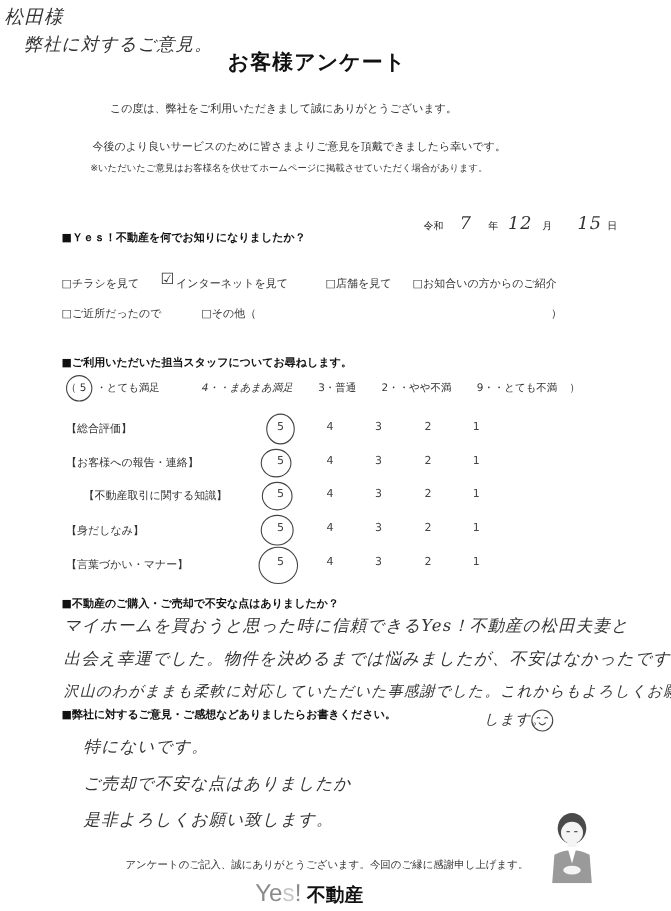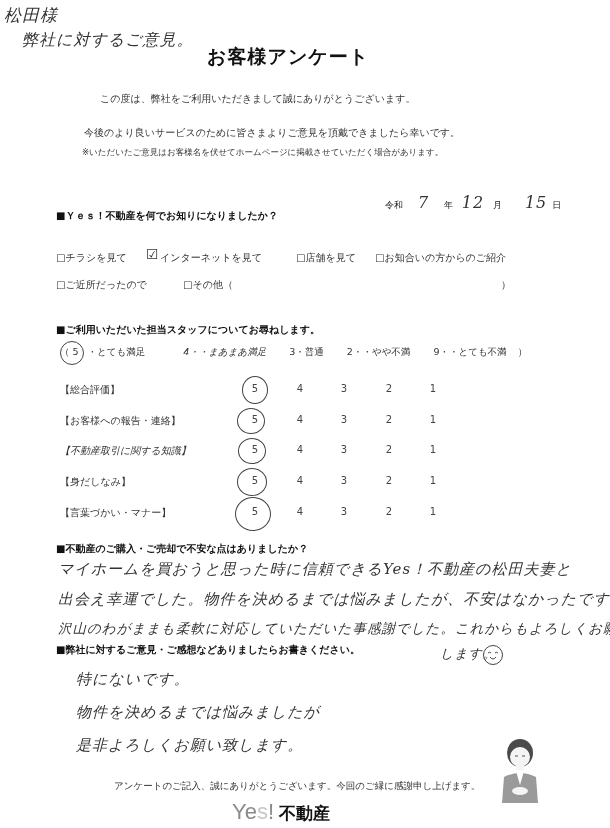--- a/index.html
+++ b/index.html
@@ -82,21 +82,21 @@
   <div class="abs row-label" style="left:60px;top:414px;">【お客様への報告・連絡】</div>
   <div class="abs num" style="left:248px;top:414px;">5</div>
   <div class="abs num" style="left:293px;top:414px;">4</div>
   <div class="abs num" style="left:337px;top:414px;">3</div>
   <div class="abs num" style="left:382px;top:414px;">2</div>
   <div class="abs num" style="left:426px;top:414px;">1</div>
   <div class="circle" style="left:237px;top:408px;width:26px;height:24px;"></div>
 </div>
 
 <div>
-  <div class="abs row-label" style="left:60px;top:444px;font-style:italic;">【不動産取引に関する知識】</div>
+  <div class="abs row-label" style="left:76px;top:444px;">【不動産取引に関する知識】</div>
   <div class="abs num" style="left:248px;top:444px;">5</div>
   <div class="abs num" style="left:293px;top:444px;">4</div>
   <div class="abs num" style="left:337px;top:444px;">3</div>
   <div class="abs num" style="left:382px;top:444px;">2</div>
   <div class="abs num" style="left:426px;top:444px;">1</div>
   <div class="circle" style="left:238px;top:438px;width:26px;height:24px;"></div>
 </div>
 
 <div>
   <div class="abs row-label" style="left:60px;top:475px;">【身だしなみ】</div>
@@ -126,21 +126,21 @@
 <div class="smile" style="left:483px;top:645px;">
   <svg width="18" height="18" viewBox="0 0 18 18">
     <path d="M4 7 Q5.5 5.5 7 7" stroke="#444" fill="none" stroke-width="1"></path>
     <path d="M11 7 Q12.5 5.5 14 7" stroke="#444" fill="none" stroke-width="1"></path>
     <path d="M6 11 Q9 15 12 11" stroke="#444" fill="none" stroke-width="1"></path>
   </svg>
 </div>
 
 <div class="abs section-head" style="left:56px;top:643px;font-size:10px;">■弊社に対するご意見・ご感想などありましたらお書きください。</div>
 <div class="abs hand" style="left:76px;top:670px;font-size:15px;">特にないです。</div>
-<div class="abs hand" style="left:76px;top:703px;font-size:15px;">物件を決めるまでは悩みましたが</div>
+<div class="abs hand" style="left:76px;top:703px;font-size:15px;">ご売却で不安な点はありましたか</div>
 <div class="abs hand" style="left:76px;top:736px;font-size:15px;">是非よろしくお願い致します。</div>
 
 <div class="abs" style="left:494px;top:735px;width:52px;height:68px;">
   <svg width="52" height="68" viewBox="0 0 52 68">
     <ellipse cx="26" cy="18" rx="13" ry="14" fill="#4a4a4a"></ellipse>
     <ellipse cx="26" cy="22" rx="10" ry="10" fill="#f4f4f4"></ellipse>
     <path d="M21 21 l3 0 M28 21 l3 0" stroke="#555" stroke-width="1"></path>
     <rect x="22" y="30" width="8" height="5" fill="#f4f4f4"></rect>
     <path d="M8 68 L10 42 Q26 34 42 42 L44 68 Z" fill="#9a9a9a"></path>
     <path d="M22 36 L26 50 L30 36 Z" fill="#ffffff"></path>

